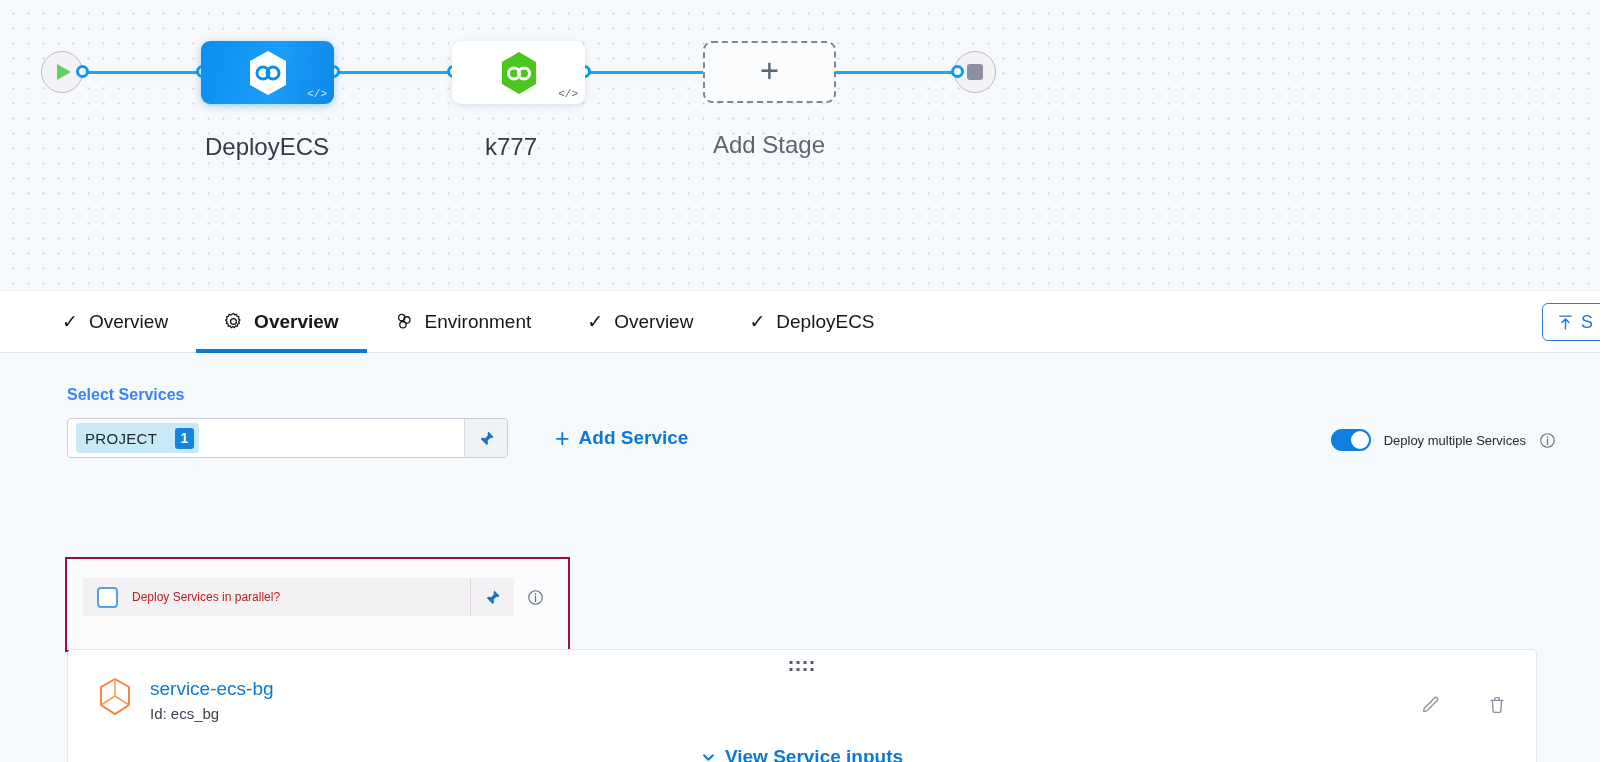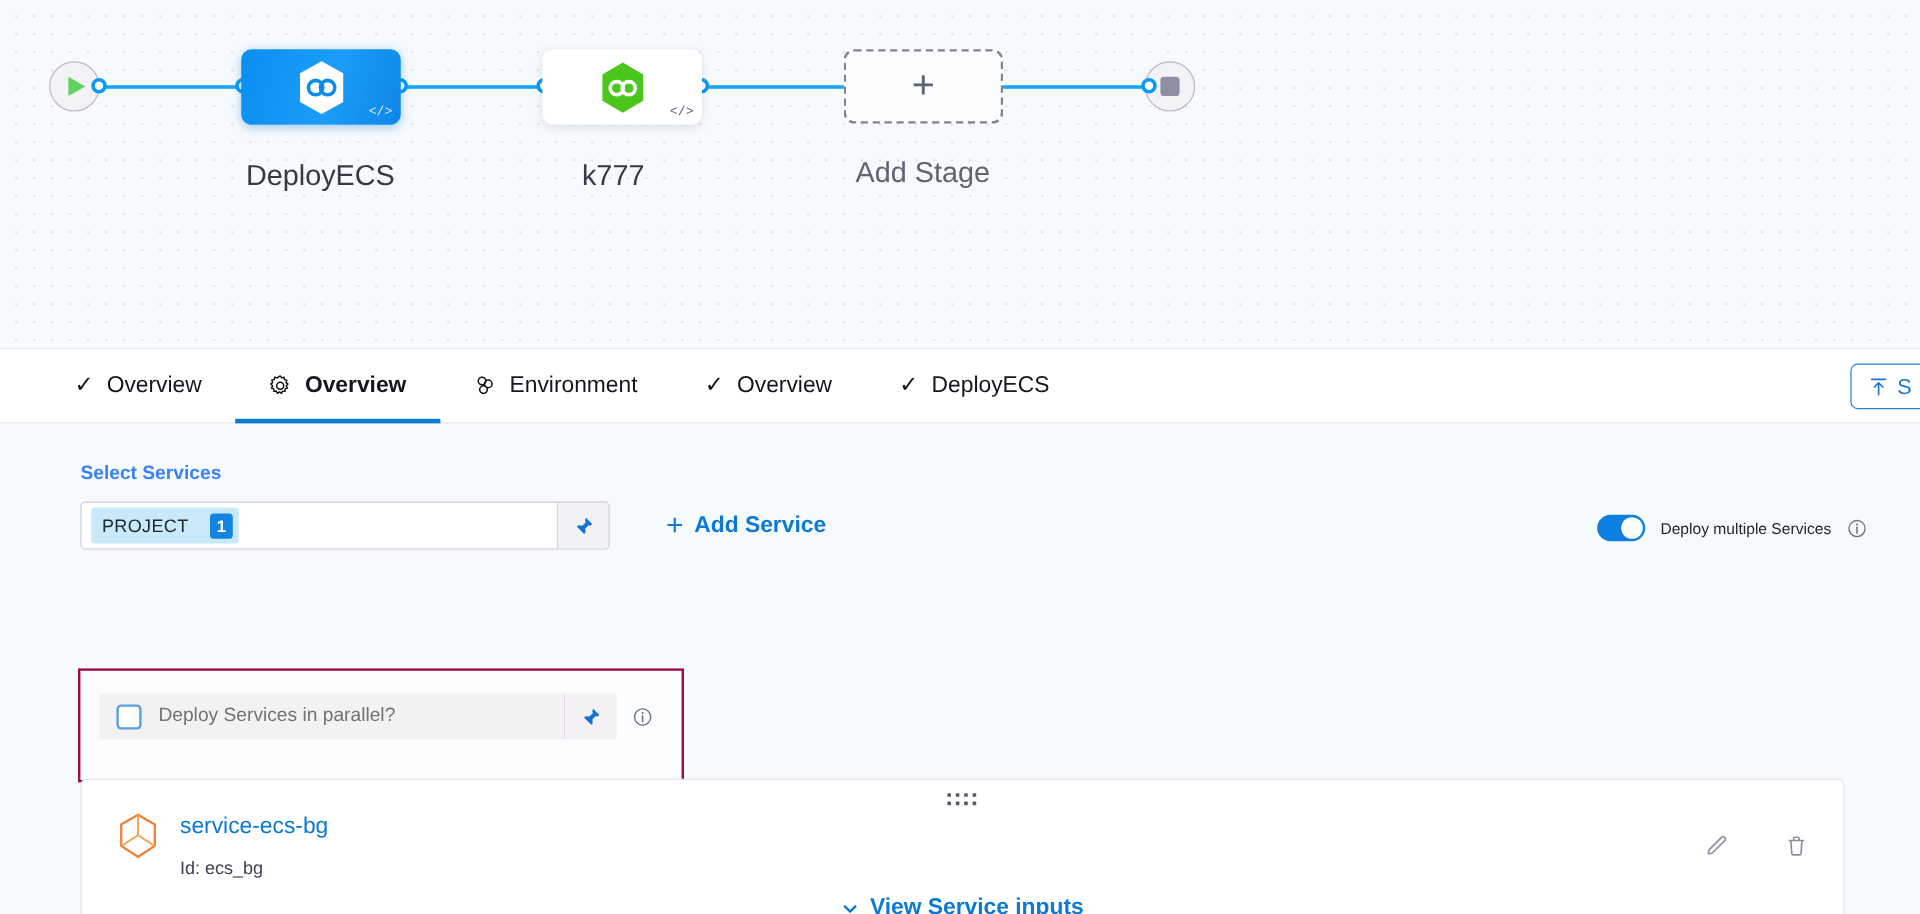--- a/index.html
+++ b/index.html
@@ -254,21 +254,21 @@
     display: flex; align-items: center;
     gap: 14px; padding-left: 14px;
     border-right: 1px solid #ddd8de;
   }
   .cbox {
     width: 21px; height: 21px;
     border: 2px solid #5a9fe0;
     border-radius: 4px;
     background: #fff;
   }
-  .parallel-text { font-size: 16px; color: #737373; }
+  .parallel-text { font-size: 12px; color: #b91c1c; }
   .pin-btn2 {
     width: 43px; height: 100%;
     background: #f4f1f5;
     display: flex; align-items: center; justify-content: center;
   }
   .info-slot { width: 43px; display:flex; align-items:center; justify-content:center; }
 
   
   .service-card {
     position: absolute;
@@ -287,21 +287,21 @@
     gap: 3px;
   }
   .drag-dots i { width: 3px; height: 3px; background: #565a6e; border-radius: .5px; display:block; }
 
   .svc-left {
     position: absolute; left: 29px; top: 27px;
     display: flex; align-items: flex-start; gap: 17px;
   }
   .cube-ico { width: 36px; height: 40px; }
   .svc-name { font-size: 19px; color: #0b7ad4; line-height: 1.25; }
-  .svc-id { font-size: 15px; color: #3d4250; margin-top: 14px; }
+  .svc-id { font-size: 15px; color: #3d4250; margin-top: 4px; }
 
   .svc-actions {
     position: absolute; right: 28px; top: 44px;
     display: flex; align-items: center; gap: 44px;
   }
   .act-ico { width: 22px; height: 22px; display: block; }
 
   .view-inputs {
     position: absolute; left: 50%; transform: translateX(-50%);
     bottom: 13px;

